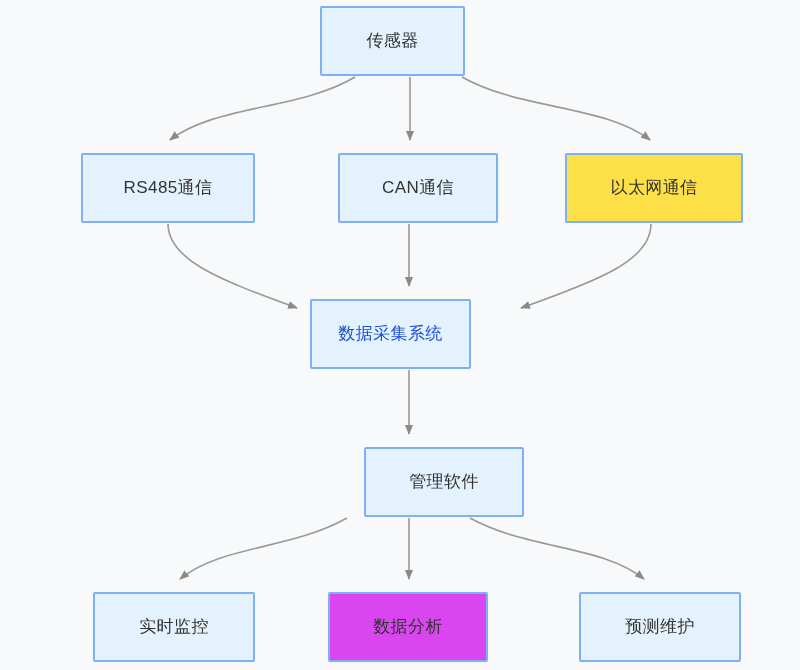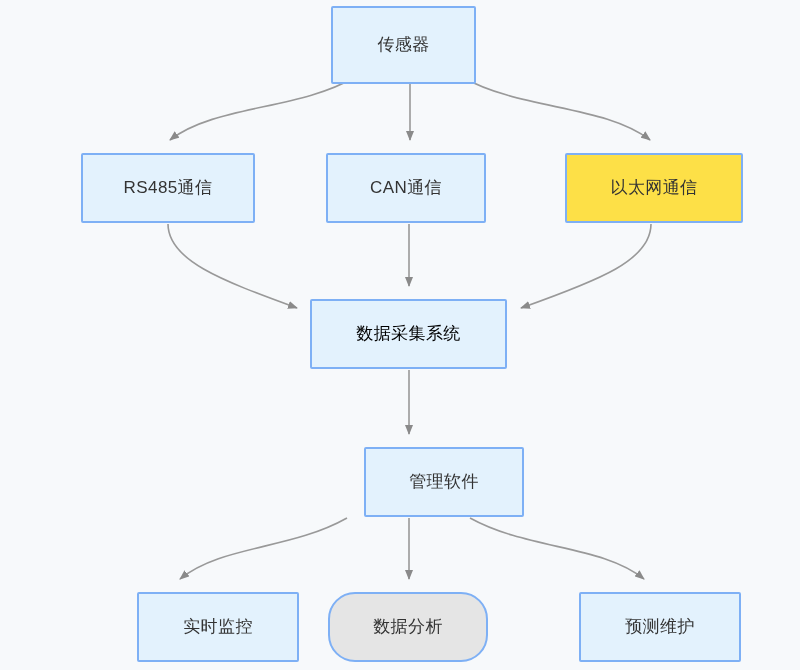--- a/index.html
+++ b/index.html
@@ -66,42 +66,42 @@
         <path d="M 409 224 L 409 286" fill="none" stroke="#999999" stroke-width="1.6" marker-end="url(#arrowhead)"></path>
         <path d="M 651 224 C 651 260 600 280 521 308" fill="none" stroke="#999999" stroke-width="1.6" marker-end="url(#arrowhead)"></path>
         <path d="M 409 370 L 409 434" fill="none" stroke="#999999" stroke-width="1.6" marker-end="url(#arrowhead)"></path>
         <path d="M 347 518 C 290 550 222 545 180 579" fill="none" stroke="#999999" stroke-width="1.6" marker-end="url(#arrowhead)"></path>
         <path d="M 409 518 L 409 579" fill="none" stroke="#999999" stroke-width="1.6" marker-end="url(#arrowhead)"></path>
         <path d="M 470 518 C 528 550 602 545 644 579" fill="none" stroke="#999999" stroke-width="1.6" marker-end="url(#arrowhead)"></path>
       </g>
   </svg>
 
   <div id="node-layer">
-      <div class="node" style="left: 331px; top: 6px; width: 145px; height: 78px; background: rgb(227, 242, 253); border-color: rgb(126, 176, 245); color: rgb(51, 51, 51);">
+      <div class="node" style="left: 320px; top: 6px; width: 145px; height: 70px; background: rgb(227, 242, 253); border-color: rgb(126, 176, 245); color: rgb(51, 51, 51);">
         <span class="node-label">传感器</span>
       </div>
       <div class="node" style="left: 81px; top: 153px; width: 174px; height: 70px; background: rgb(227, 242, 253); border-color: rgb(126, 176, 245); color: rgb(51, 51, 51);">
         <span class="node-label">RS485通信</span>
       </div>
-      <div class="node" style="left: 326px; top: 153px; width: 160px; height: 70px; background: rgb(227, 242, 253); border-color: rgb(126, 176, 245); color: rgb(51, 51, 51);">
+      <div class="node" style="left: 338px; top: 153px; width: 160px; height: 70px; background: rgb(227, 242, 253); border-color: rgb(126, 176, 245); color: rgb(51, 51, 51);">
         <span class="node-label">CAN通信</span>
       </div>
       <div class="node" style="left: 565px; top: 153px; width: 178px; height: 70px; background: #fde047; border-color: rgb(126, 176, 245); color: rgb(51, 51, 51);">
         <span class="node-label">以太网通信</span>
       </div>
-      <div class="node" style="left: 310px; top: 299px; width: 197px; height: 70px; background: rgb(227, 242, 253); border-color: rgb(126, 176, 245); color: #000000;">
+      <div class="node" style="left: 310px; top: 299px; width: 161px; height: 70px; background: rgb(227, 242, 253); border-color: rgb(126, 176, 245); color: #1d4ed8;">
         <span class="node-label">数据采集系统</span>
       </div>
       <div class="node" style="left: 328px; top: 447px; width: 160px; height: 70px; background: rgb(227, 242, 253); border-color: rgb(126, 176, 245); color: rgb(51, 51, 51); margin-left: 36px;">
         <span class="node-label">管理软件</span>
       </div>
-      <div class="node" style="left: 93px; top: 592px; width: 162px; height: 70px; background: rgb(227, 242, 253); border-color: rgb(126, 176, 245); color: rgb(51, 51, 51); margin-left: 44px;">
+      <div class="node" style="left: 93px; top: 592px; width: 162px; height: 70px; background: rgb(227, 242, 253); border-color: rgb(126, 176, 245); color: rgb(51, 51, 51);">
         <span class="node-label">实时监控</span>
       </div>
-      <div class="node" style="left: 328px; top: 592px; width: 160px; height: 70px; background: #e5e5e5; border-color: rgb(126, 176, 245); color: rgb(51, 51, 51); border-radius: 27px;">
+      <div class="node" style="left: 328px; top: 592px; width: 160px; height: 70px; background: #d946ef; border-color: rgb(126, 176, 245); color: rgb(51, 51, 51);">
         <span class="node-label">数据分析</span>
       </div>
       <div class="node" style="left: 565px; top: 592px; width: 162px; height: 70px; background: rgb(227, 242, 253); border-color: rgb(126, 176, 245); color: rgb(51, 51, 51); margin-left: 14px;">
         <span class="node-label">预测维护</span>
       </div>
     </div>
 
 </div>
 
 </body></html>

